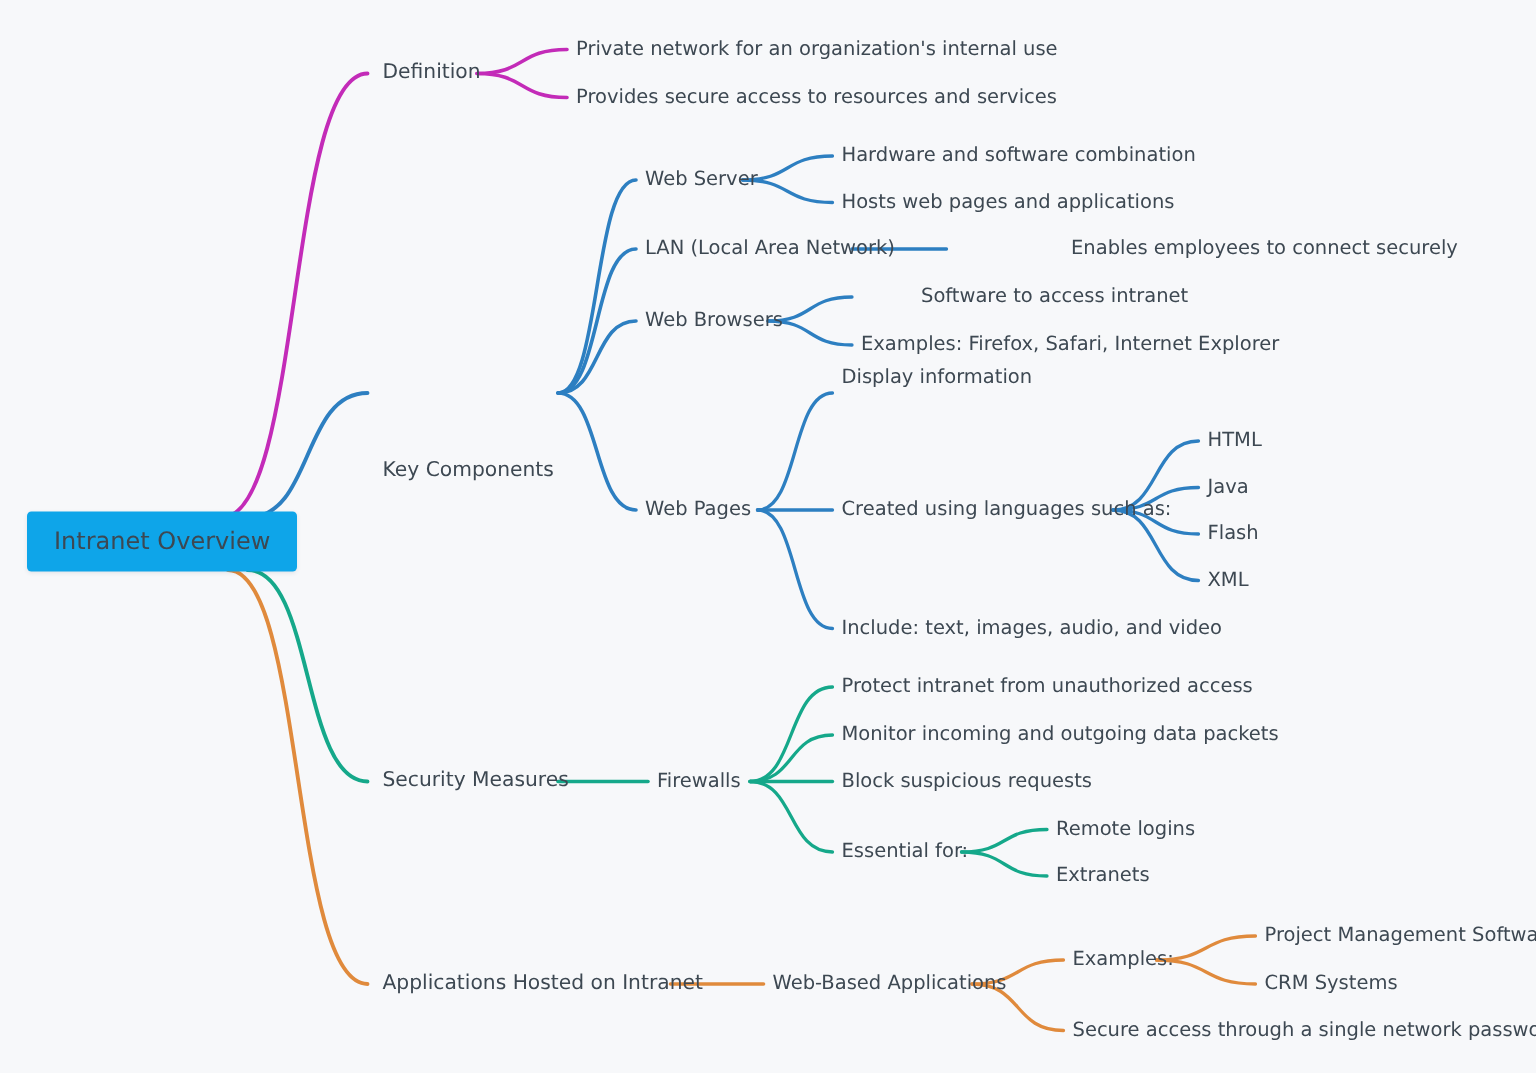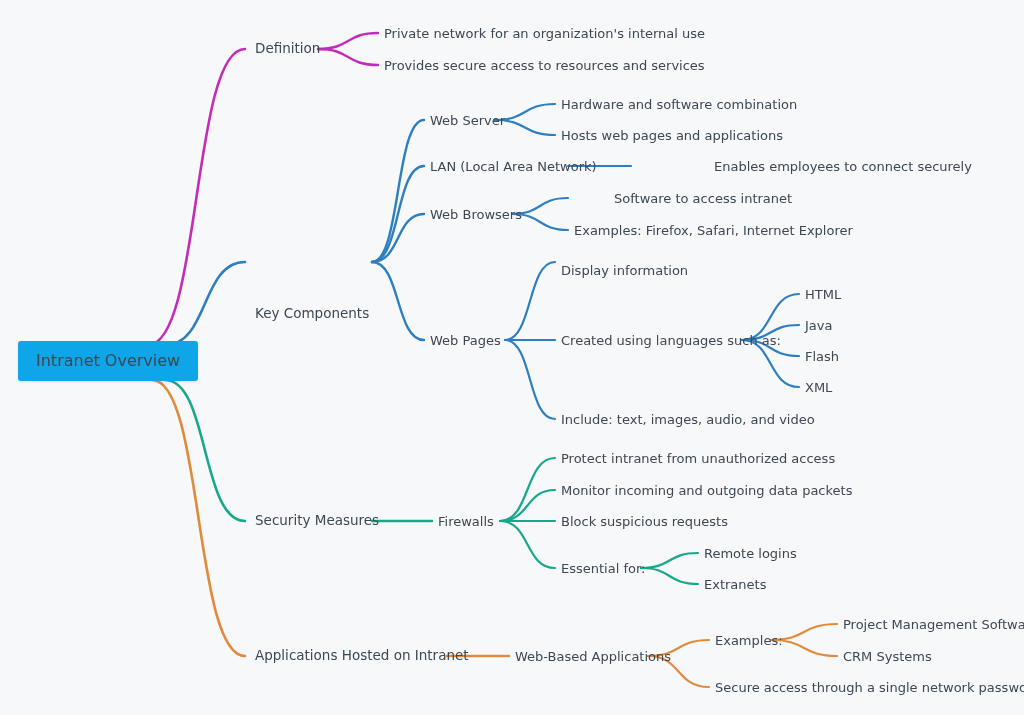--- a/index.html
+++ b/index.html
@@ -88,21 +88,21 @@
       <div class="node-label lvl1" style="left: 255px; top: 270px; margin-top: 44px;">Key Components</div>
       <div class="node-label" style="left: 430px; top: 120px;">Web Server</div>
       <div class="node-label" style="left: 561px; top: 104px;">Hardware and software combination</div>
       <div class="node-label" style="left: 561px; top: 135px;">Hosts web pages and applications</div>
       <div class="node-label" style="left: 430px; top: 166px;">LAN (Local Area Network)</div>
       <div class="node-label" style="left: 669px; top: 166px; margin-left: 45px;">Enables employees to connect securely</div>
       <div class="node-label" style="left: 430px; top: 214px;">Web Browsers</div>
       <div class="node-label" style="left: 574px; top: 198px; margin-left: 40px;">Software to access intranet</div>
       <div class="node-label" style="left: 574px; top: 230px;">Examples: Firefox, Safari, Internet Explorer</div>
       <div class="node-label" style="left: 430px; top: 340px;">Web Pages</div>
-      <div class="node-label" style="left: 561px; top: 270px;">Display information</div>
+      <div class="node-label" style="left: 561px; top: 252px;">Display information</div>
       <div class="node-label" style="left: 561px; top: 340px;">Created using languages such as:</div>
       <div class="node-label" style="left: 805px; top: 294px;">HTML</div>
       <div class="node-label" style="left: 805px; top: 325px;">Java</div>
       <div class="node-label" style="left: 805px; top: 356px;">Flash</div>
       <div class="node-label" style="left: 805px; top: 387px;">XML</div>
       <div class="node-label" style="left: 561px; top: 419px;">Include: text, images, audio, and video</div>
       <div class="node-label lvl1" style="left: 255px; top: 521px;">Security Measures</div>
       <div class="node-label" style="left: 438px; top: 521px;">Firewalls</div>
       <div class="node-label" style="left: 561px; top: 458px;">Protect intranet from unauthorized access</div>
       <div class="node-label" style="left: 561px; top: 490px;">Monitor incoming and outgoing data packets</div>

